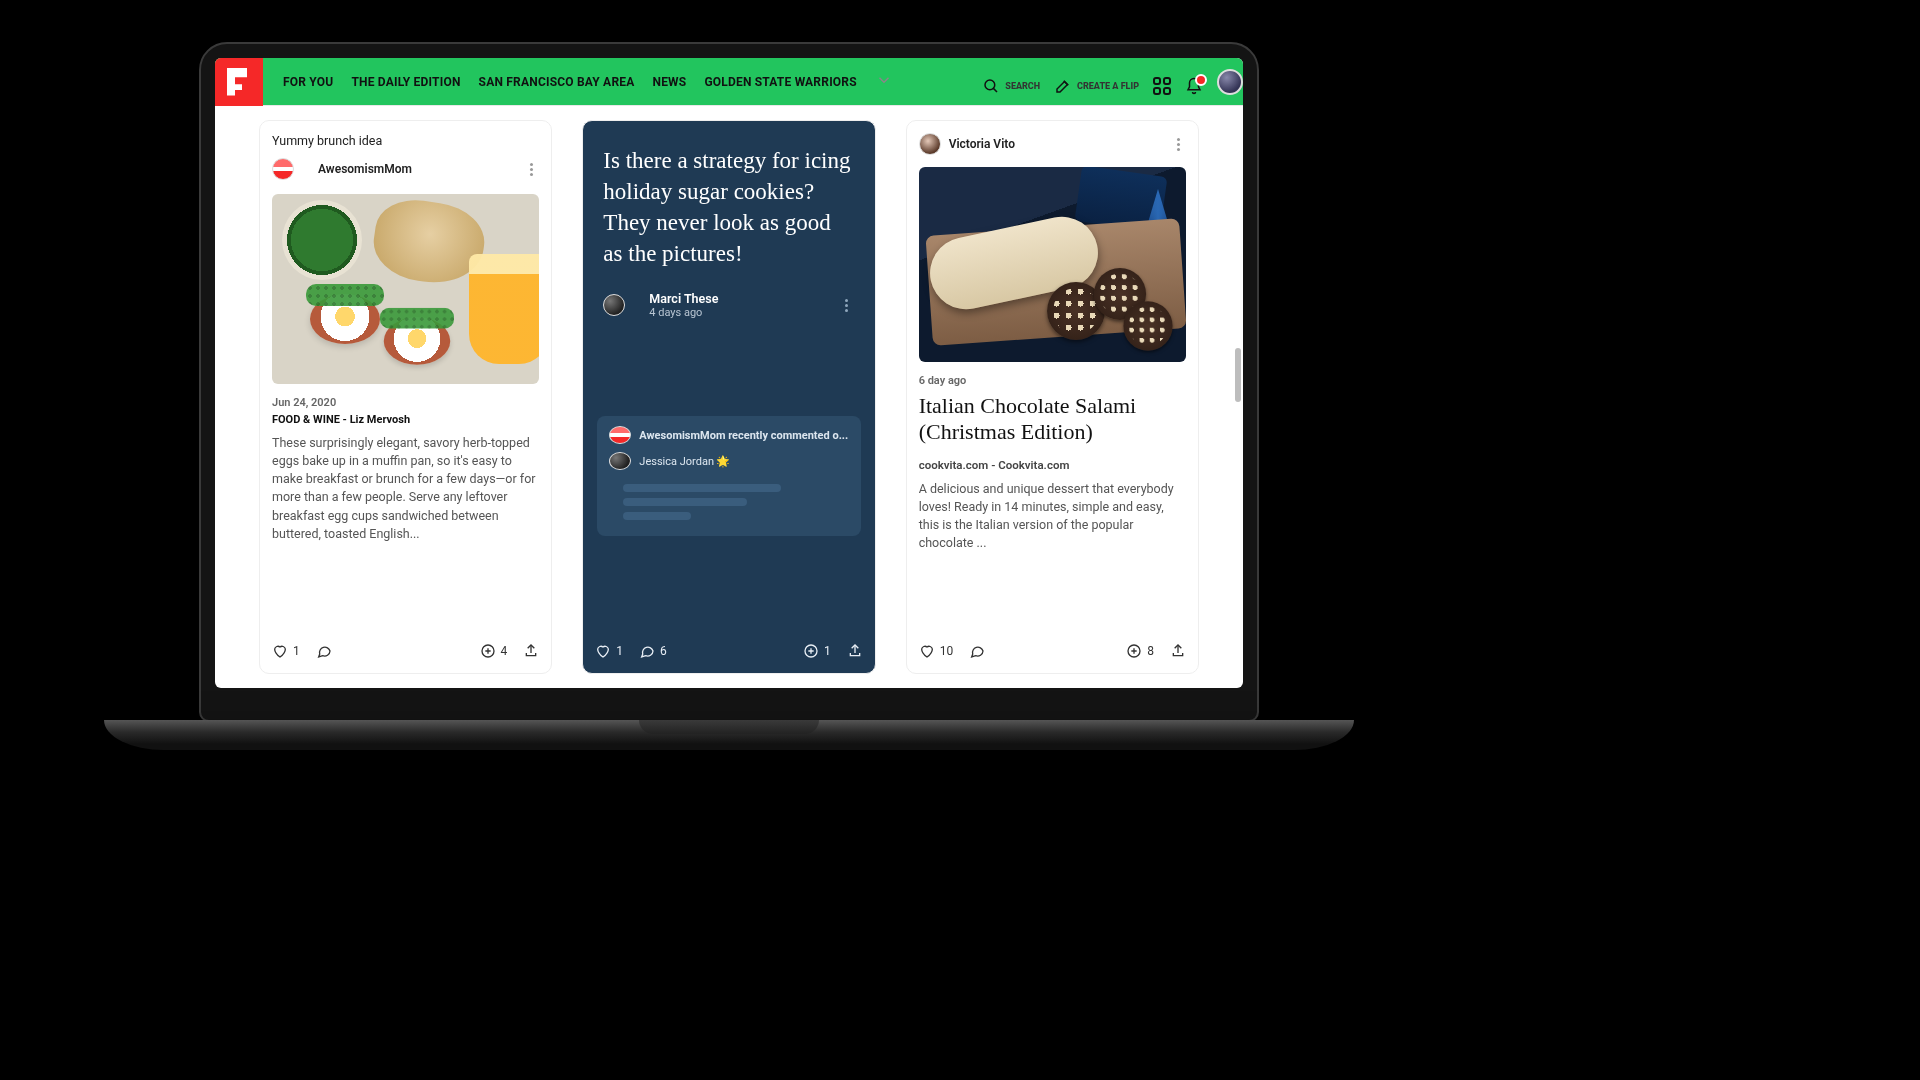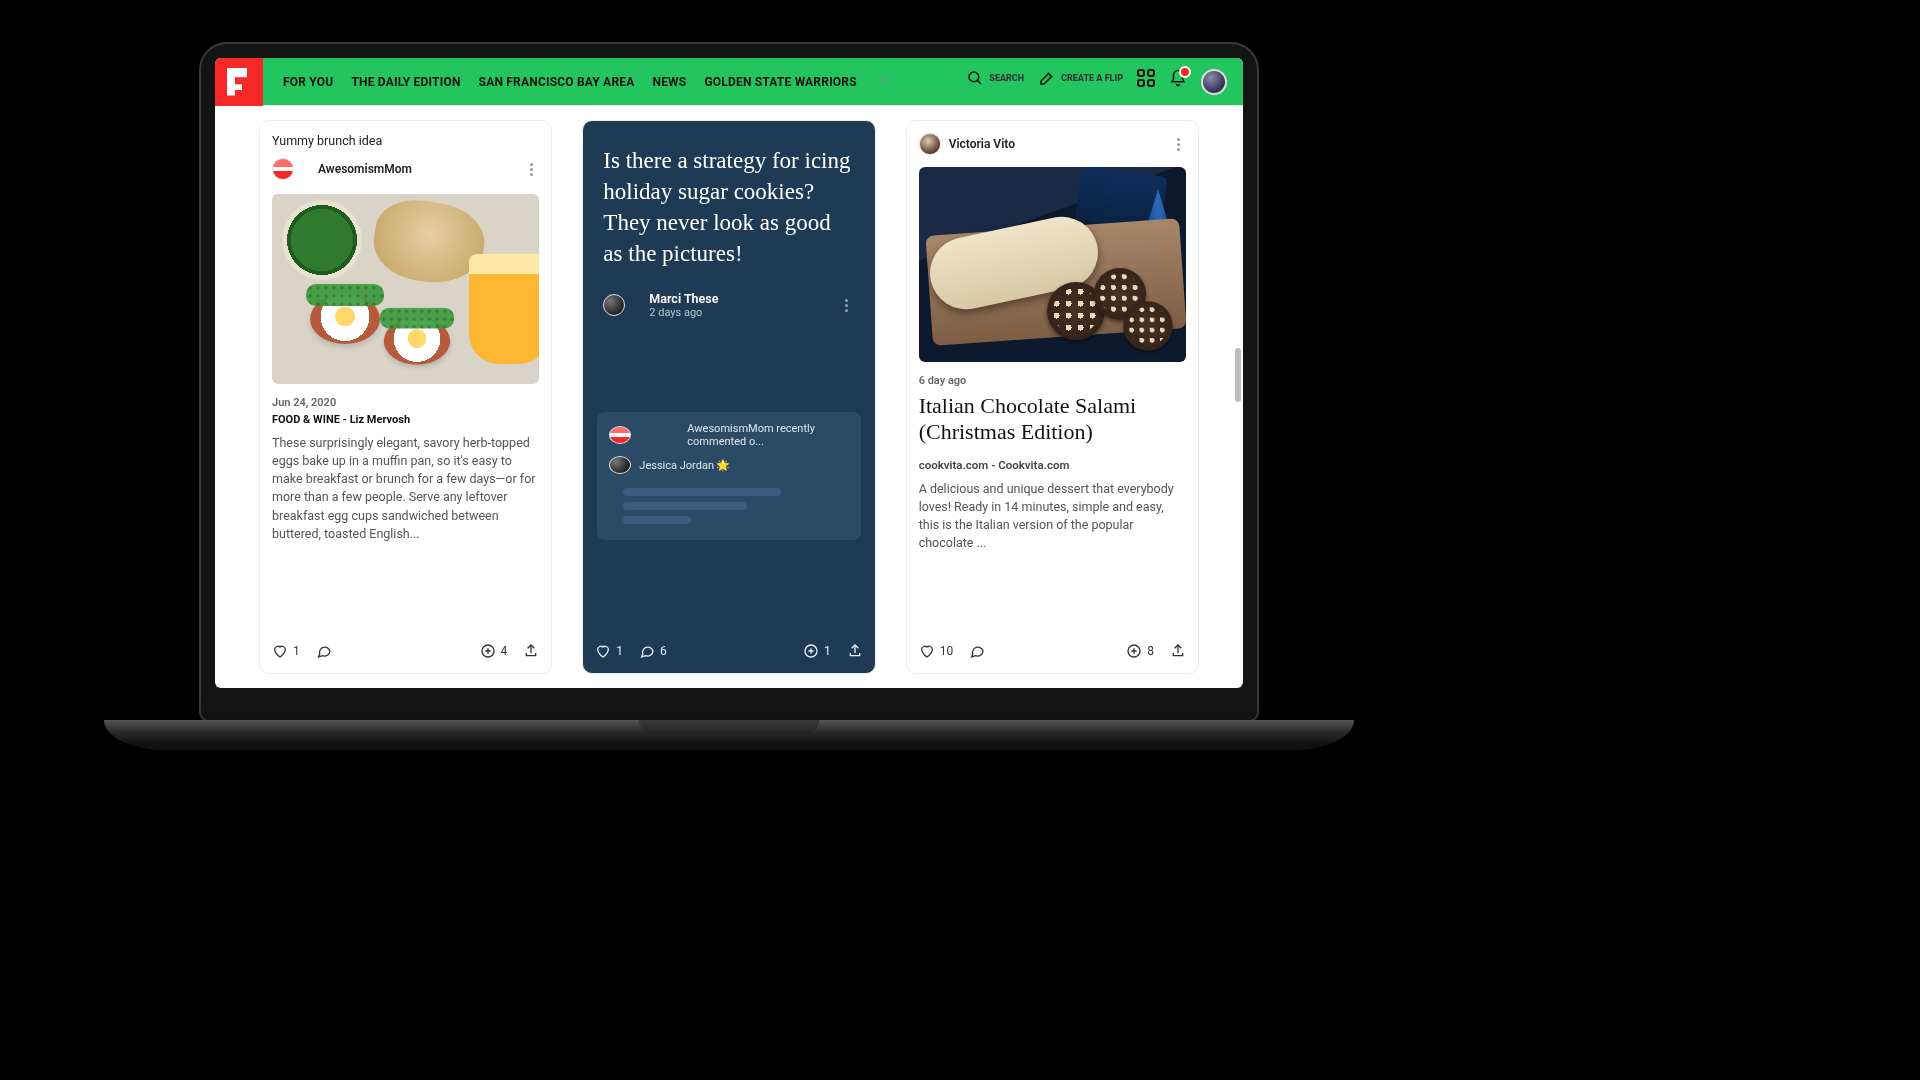--- a/index.html
+++ b/index.html
@@ -84,23 +84,22 @@
     display: flex;
     gap: 18px;
     padding: 0 20px;
     align-items: center;
   }
   .nav-item { letter-spacing: .2px; cursor: pointer; white-space: nowrap; }
   .chev { color: #888; font-size: 14px; }
   .topbar-right {
     margin-left: auto;
     display: flex;
-    align-items: flex-start;
+    align-items: flex-end;
     gap: 14px;
-    padding-right: 16px;
   }
   .tb-action { display: flex; align-items: center; gap: 5px; font-size: 9px; font-weight: 800; color: #333; cursor: pointer; }
   .ic { width: 18px; height: 18px; display: inline-flex; align-items: center; justify-content: center; }
   .ic svg { width: 100%; height: 100%; }
   .dots4 {
     width: 18px; height: 18px;
     display: grid;
     grid-template-columns: 8px 8px;
     grid-template-rows: 8px 8px;
     gap: 2px;
@@ -365,32 +364,32 @@
           </div>
         </div>
       </div>
 
       <div class="card dark">
         <div class="question">Is there a strategy for icing holiday sugar cookies? They never look as good as the pictures!</div>
         <div class="meta-row">
           <div class="mini-av dark"></div>
           <div>
             <div class="author">Marci These</div>
-            <div class="sub">2 days ago</div>
+            <div class="sub">4 days ago</div>
           </div>
           <div class="more-dots">
               <span></span>
               <span></span>
               <span></span>
             </div>
         </div>
         <div class="comment-box">
           <div class="cm-row">
             <div class="mini-av"></div>
-            <span style="font-weight:400;margin-left:48px;">AwesomismMom recently commented o...</span>
+            <span style="font-weight:700;">AwesomismMom recently commented o...</span>
           </div>
           <div class="cm-row">
             <div class="mini-av dark"></div>
             <span>Jessica Jordan 🌟</span>
           </div>
           <div class="skels">
             <div class="skel w1"></div>
               <div class="skel w2"></div>
               <div class="skel w3"></div>
           </div>

